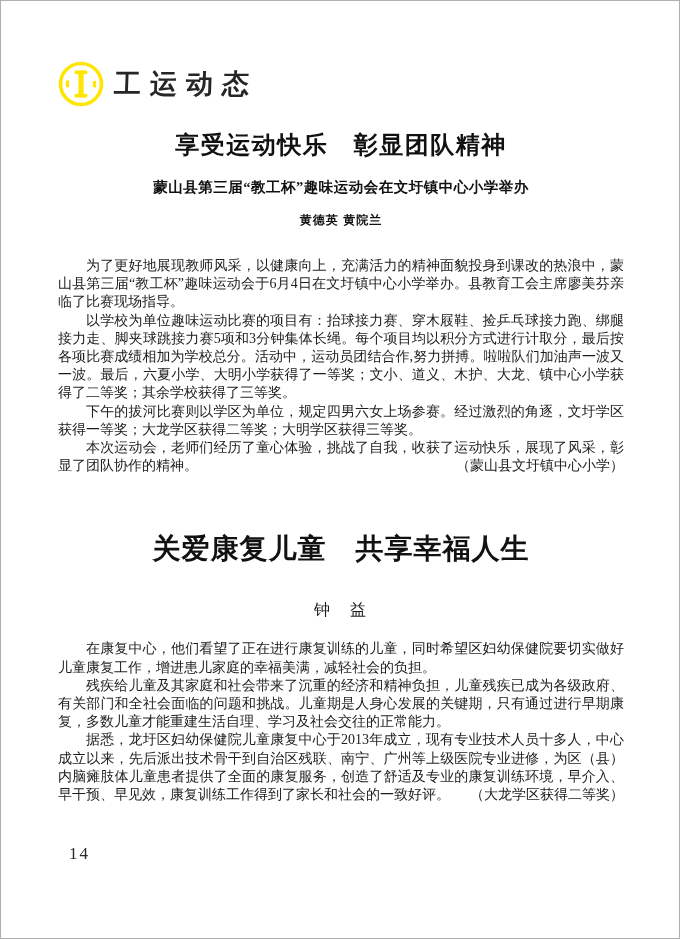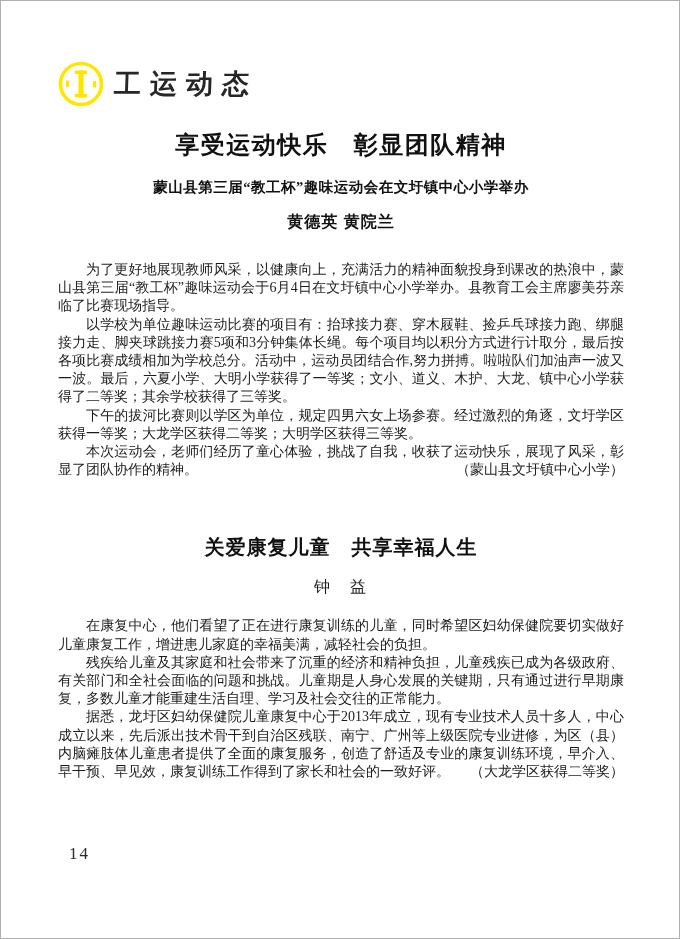--- a/index.html
+++ b/index.html
@@ -28,35 +28,35 @@
     font-weight:bold; font-size:24px; letter-spacing:1.5px; color:#111;
   }
   .a1-subtitle {
     margin-top:17px; text-align:center;
     font-family:Liberation Serif, serif;
     font-weight:bold; font-size:14.5px; letter-spacing:0.5px; color:#111;
   }
   .a1-byline {
     margin-top:15px; text-align:center;
     font-family:"Liberation Sans","DejaVu Sans",sans-serif;
-    font-weight:bold; font-size:16px; letter-spacing:1px; color:#111;
+    font-weight:bold; font-size:12px; letter-spacing:1px; color:#111;
   }
   .body-block { margin-top:28px; }
   .body-block p {
     font-size:14px; line-height:18.2px; text-align:justify;
     text-indent:2em; color:#1c1c1c;
   }
   .attr { float:right; text-indent:0; }
   .a2-title {
     margin-top:55px; text-align:center;
     font-family:"Liberation Serif","DejaVu Serif",serif;
-    font-weight:bold; font-size:20px; letter-spacing:1px; color:#111;
+    font-weight:bold; font-size:28px; letter-spacing:1px; color:#111;
   }
   .a2-byline {
-    margin-top:16px; text-align:center;
+    margin-top:32px; text-align:center;
     font-family:"Liberation Sans","DejaVu Sans",sans-serif;
     font-weight:normal; font-size:16px; letter-spacing:2px; color:#1c1c1c;
   }
   .body-block2 { margin-top:19px; }
   .page-number {
     position:absolute; left:68px; bottom:74px;
     font-size:17px; color:#2a2a2a; letter-spacing:2px;
   }
 </style>
 </head>

